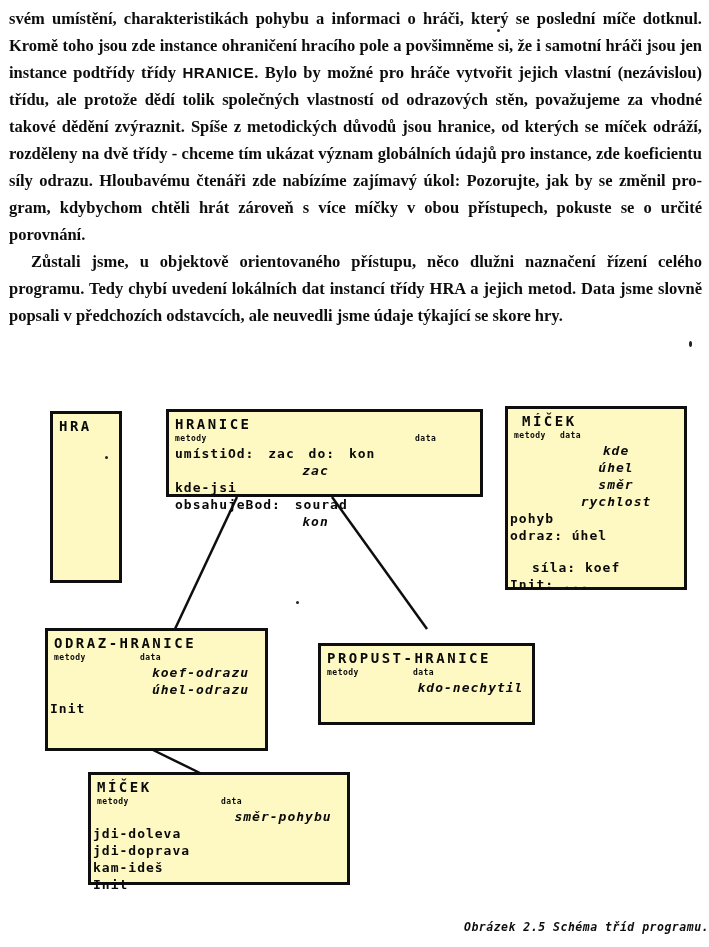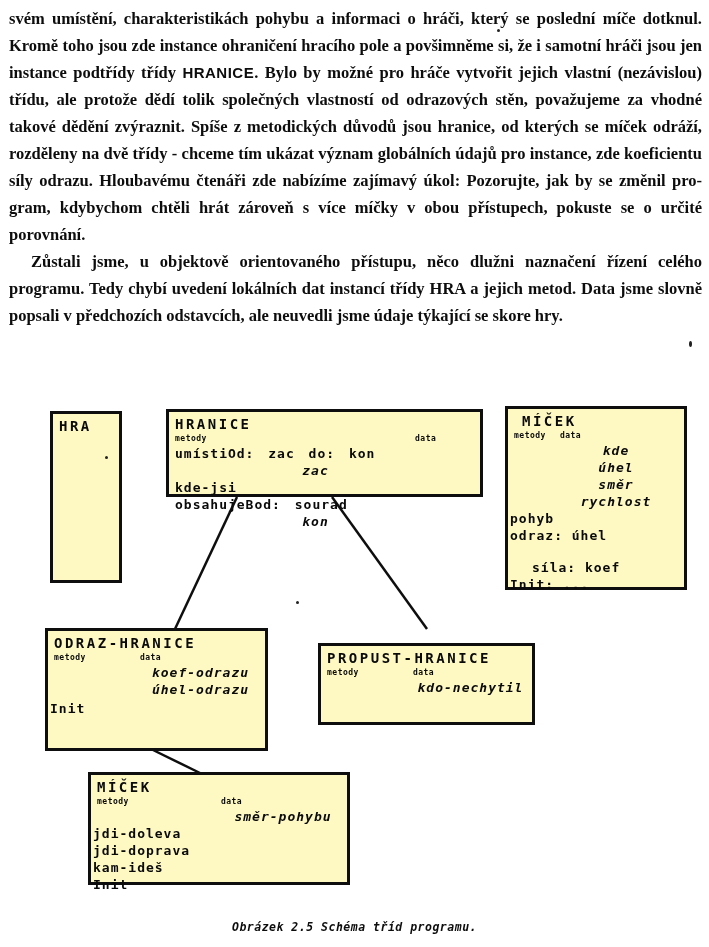--- a/index.html
+++ b/index.html
@@ -37,21 +37,21 @@
   .hrow .d { min-width:44px; }
   .it { font-style:italic;text-align:center; }
   .ind { padding-left:40px; }
   .ind2 { padding-left:24px;margin-top:15px; }
   .lft { padding-left:2px; }
   
   .col88 { padding-left:88px; }
   .col128 { padding-left:128px; }
   
   .caption {
-    position:absolute; left:0; top:520px; width:100%; text-align:center;
+    position:absolute; left:0; top:520px; width:100%; text-align:right;
     font-family:"DejaVu Sans Mono", monospace;
     font-size:11.5px; font-weight:bold; font-style:italic; letter-spacing:.5px;
   }
   
   .speck { position:absolute; background:#222; border-radius:50%; }
 </style>
 </head>
 <body>
 
 <div class="page">

